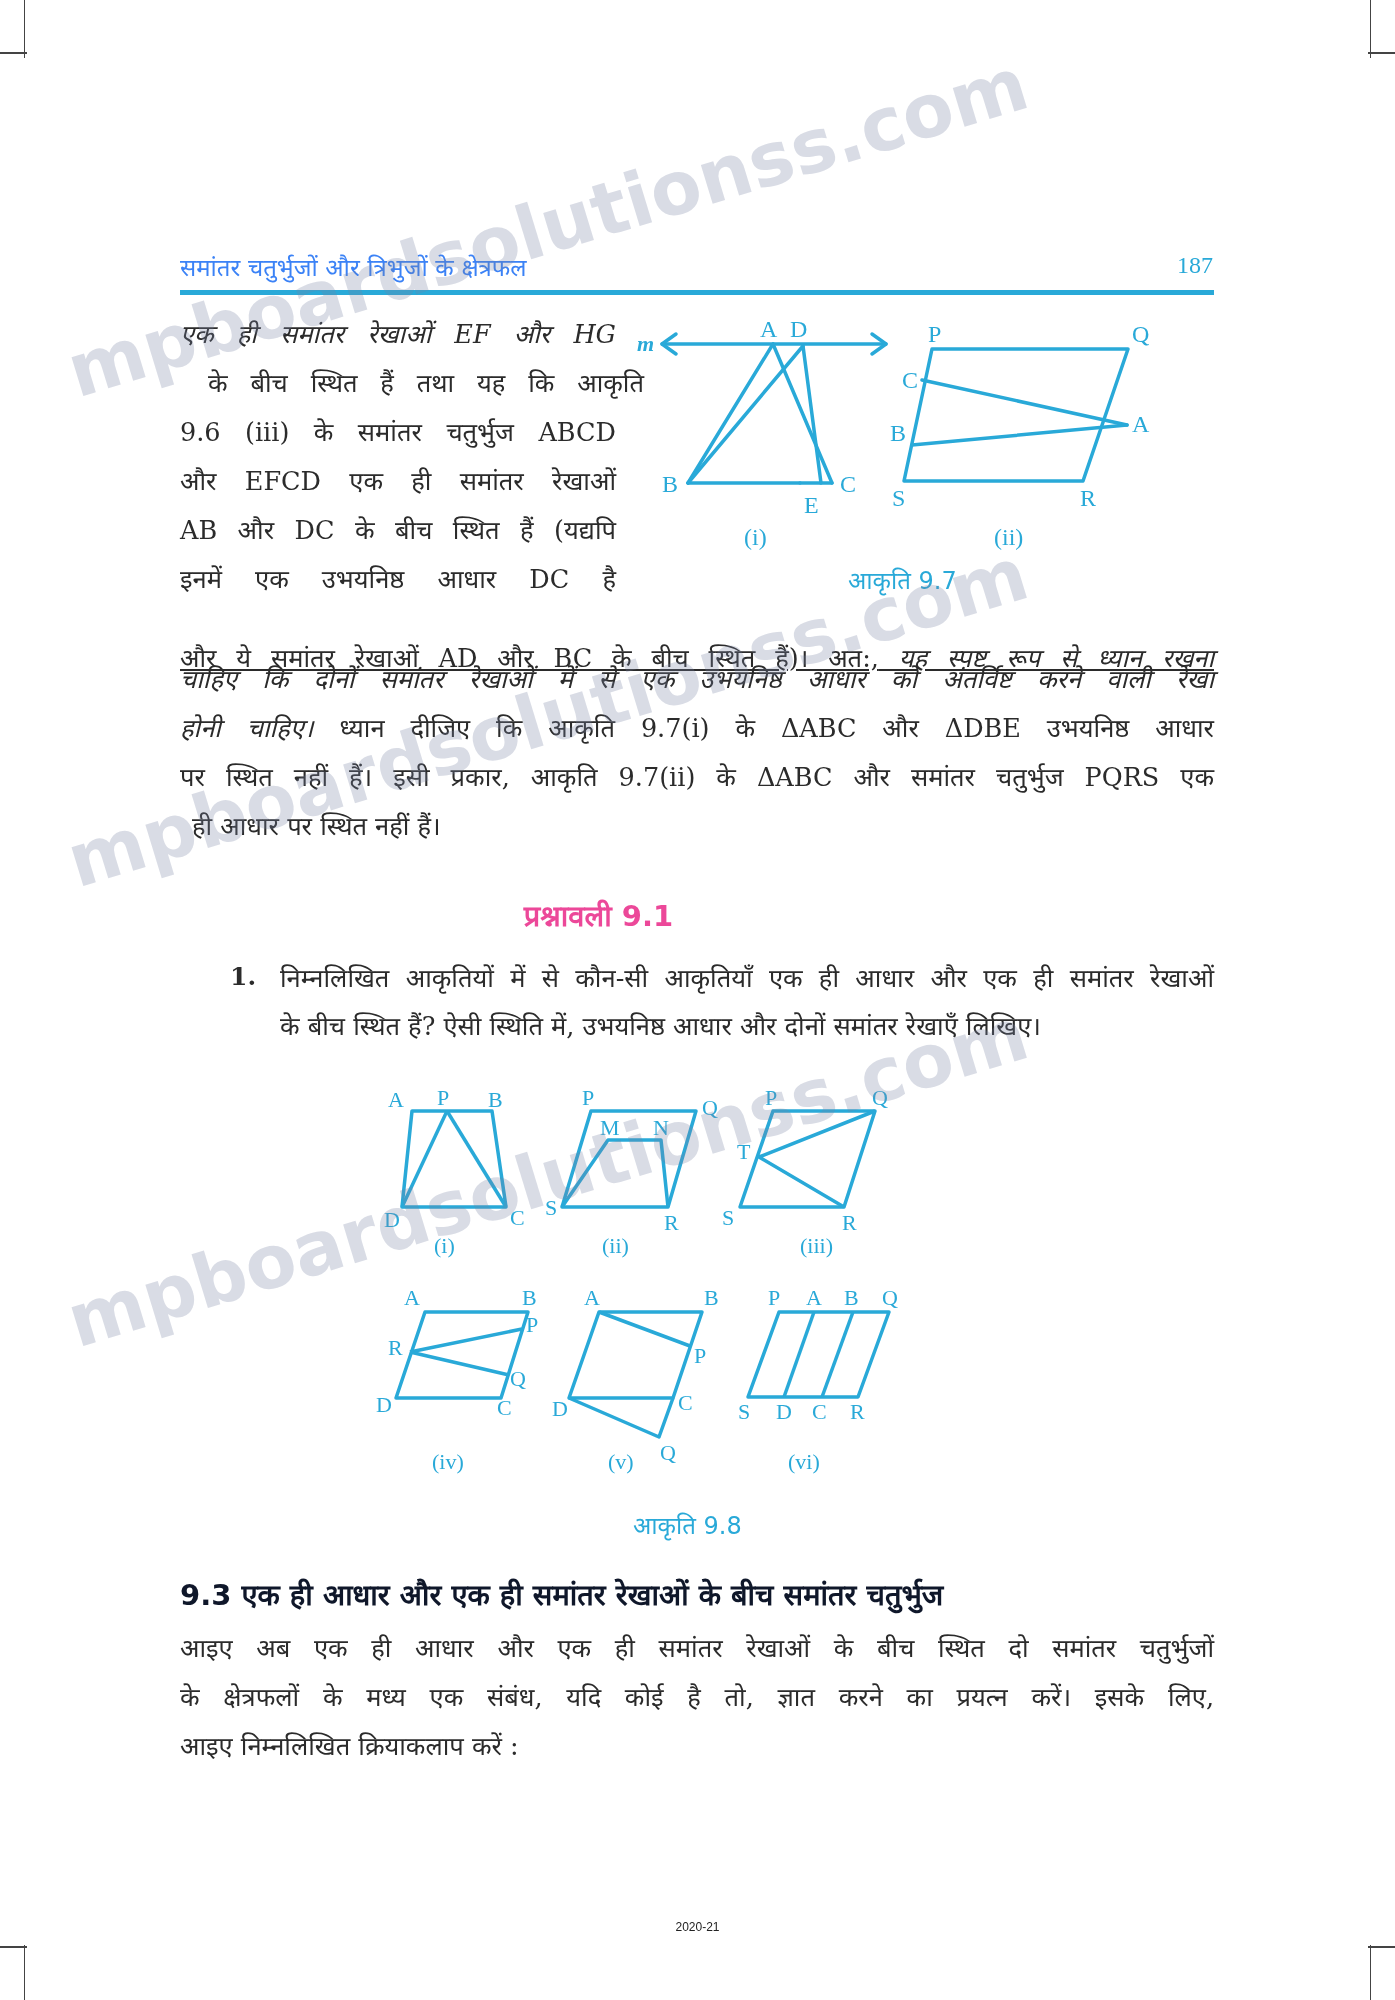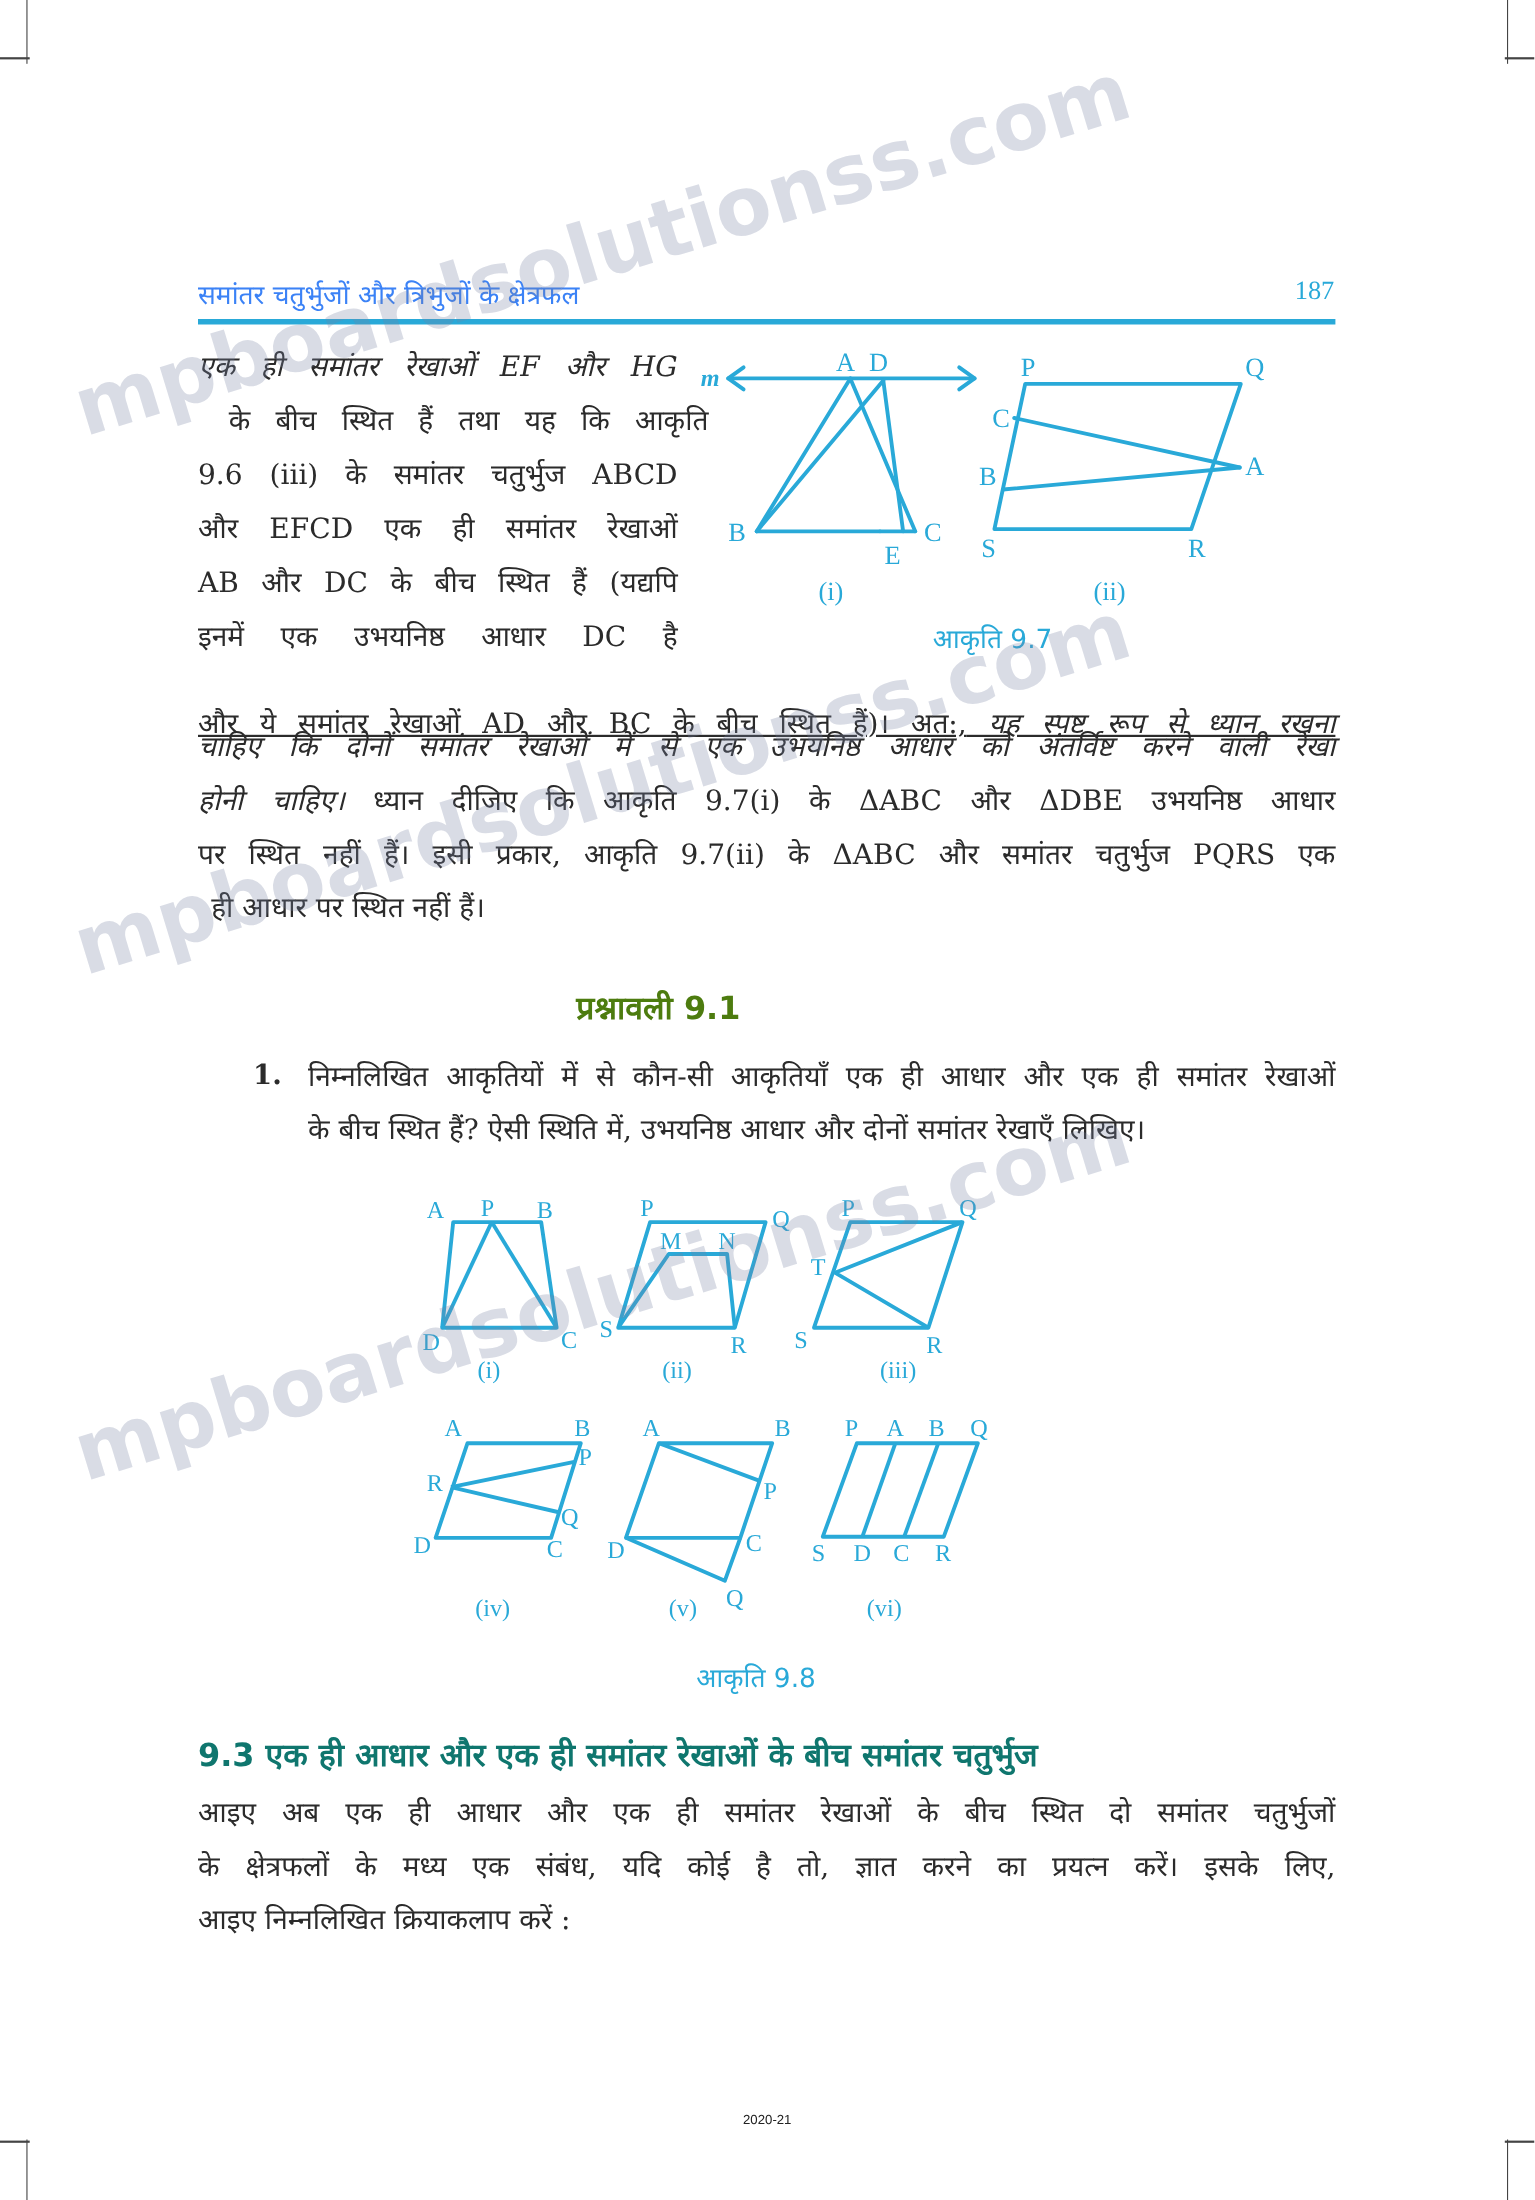--- a/index.html
+++ b/index.html
@@ -10,24 +10,24 @@
   .hdr-page { position:absolute; right:182px; top:252px; font-size:24px; color:#29a9d8; font-family:"Liberation Serif",serif; }
   .hdr-rule { position:absolute; left:180px; top:290px; width:1034px; height:5px; background:#29a9d8; }
   .line { position:absolute; font-size:25.5px; line-height:1; white-space:nowrap; }
   .left-col { left:180px; width:436px; }
   .left-col .line { text-align:justify; text-align-last:justify; }
   .full { left:180px; width:1034px; text-align:justify; text-align-last:justify; }
   .italic { font-style:italic; }
   .fig { position:absolute; }
   .fig svg text { font-family:"Liberation Serif","DejaVu Serif",serif; fill:#29a9d8; }
   .caption { position:absolute; color:#29a9d8; font-size:24px; font-family:"DejaVu Sans","Liberation Sans",sans-serif; }
-  .exercise-title { position:absolute; left:0; width:1197px; text-align:center; top:895px; font-size:29px; font-weight:bold; color:#4d7c0f; font-family:"DejaVu Sans","Liberation Sans",sans-serif; }
+  .exercise-title { position:absolute; left:0; width:1197px; text-align:center; top:895px; font-size:29px; font-weight:bold; color:#ec4899; font-family:"DejaVu Sans","Liberation Sans",sans-serif; }
   .qnum { position:absolute; left:230px; font-size:25px; font-weight:bold; }
   .qtext { position:absolute; left:280px; width:934px; font-size:25.5px; text-align:justify; text-align-last:justify; white-space:nowrap; }
-  .sec-heading { position:absolute; left:180px; top:1574px; font-size:29px; font-weight:bold; color:#0f766e; font-family:"DejaVu Sans","Liberation Sans",sans-serif; white-space:nowrap; }
+  .sec-heading { position:absolute; left:180px; top:1574px; font-size:29px; font-weight:bold; color:#0f172a; font-family:"DejaVu Sans","Liberation Sans",sans-serif; white-space:nowrap; }
   .footer { position:absolute; left:0; width:1395px; text-align:center; top:1920px; font-size:12px; font-family:"Liberation Sans",sans-serif; color:#222; }
   .wm { position:absolute; font-family:"DejaVu Sans","Liberation Sans",sans-serif; font-weight:bold; color:rgba(120,130,160,0.28); white-space:nowrap; transform-origin:left center; }
 </style>
 </head>
 <body>
 
 <div class="crop" style="left:24px;top:0;width:1px;height:58px;"></div>
 <div class="crop" style="left:0;top:52px;width:27px;height:2px;"></div>
 <div class="crop" style="left:1370px;top:0;width:1px;height:58px;"></div>
 <div class="crop" style="left:1368px;top:52px;width:27px;height:2px;"></div>

